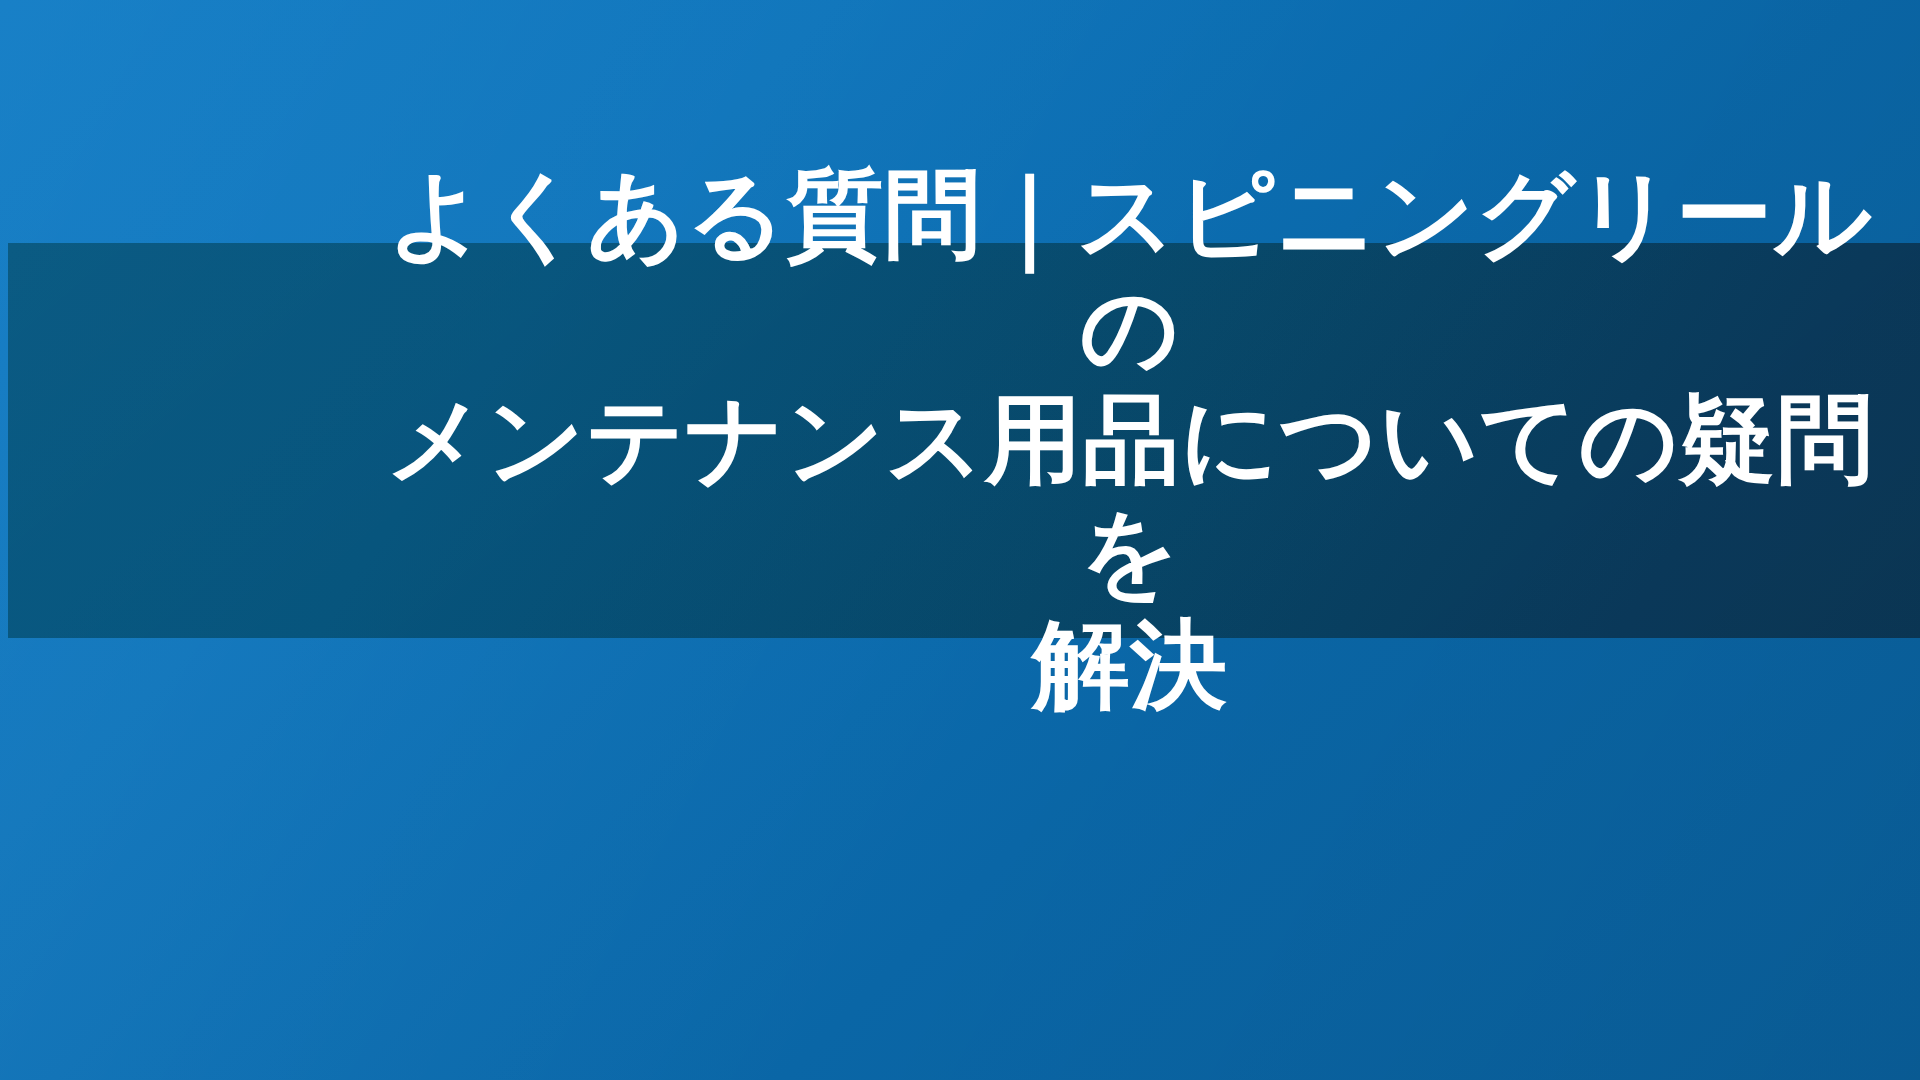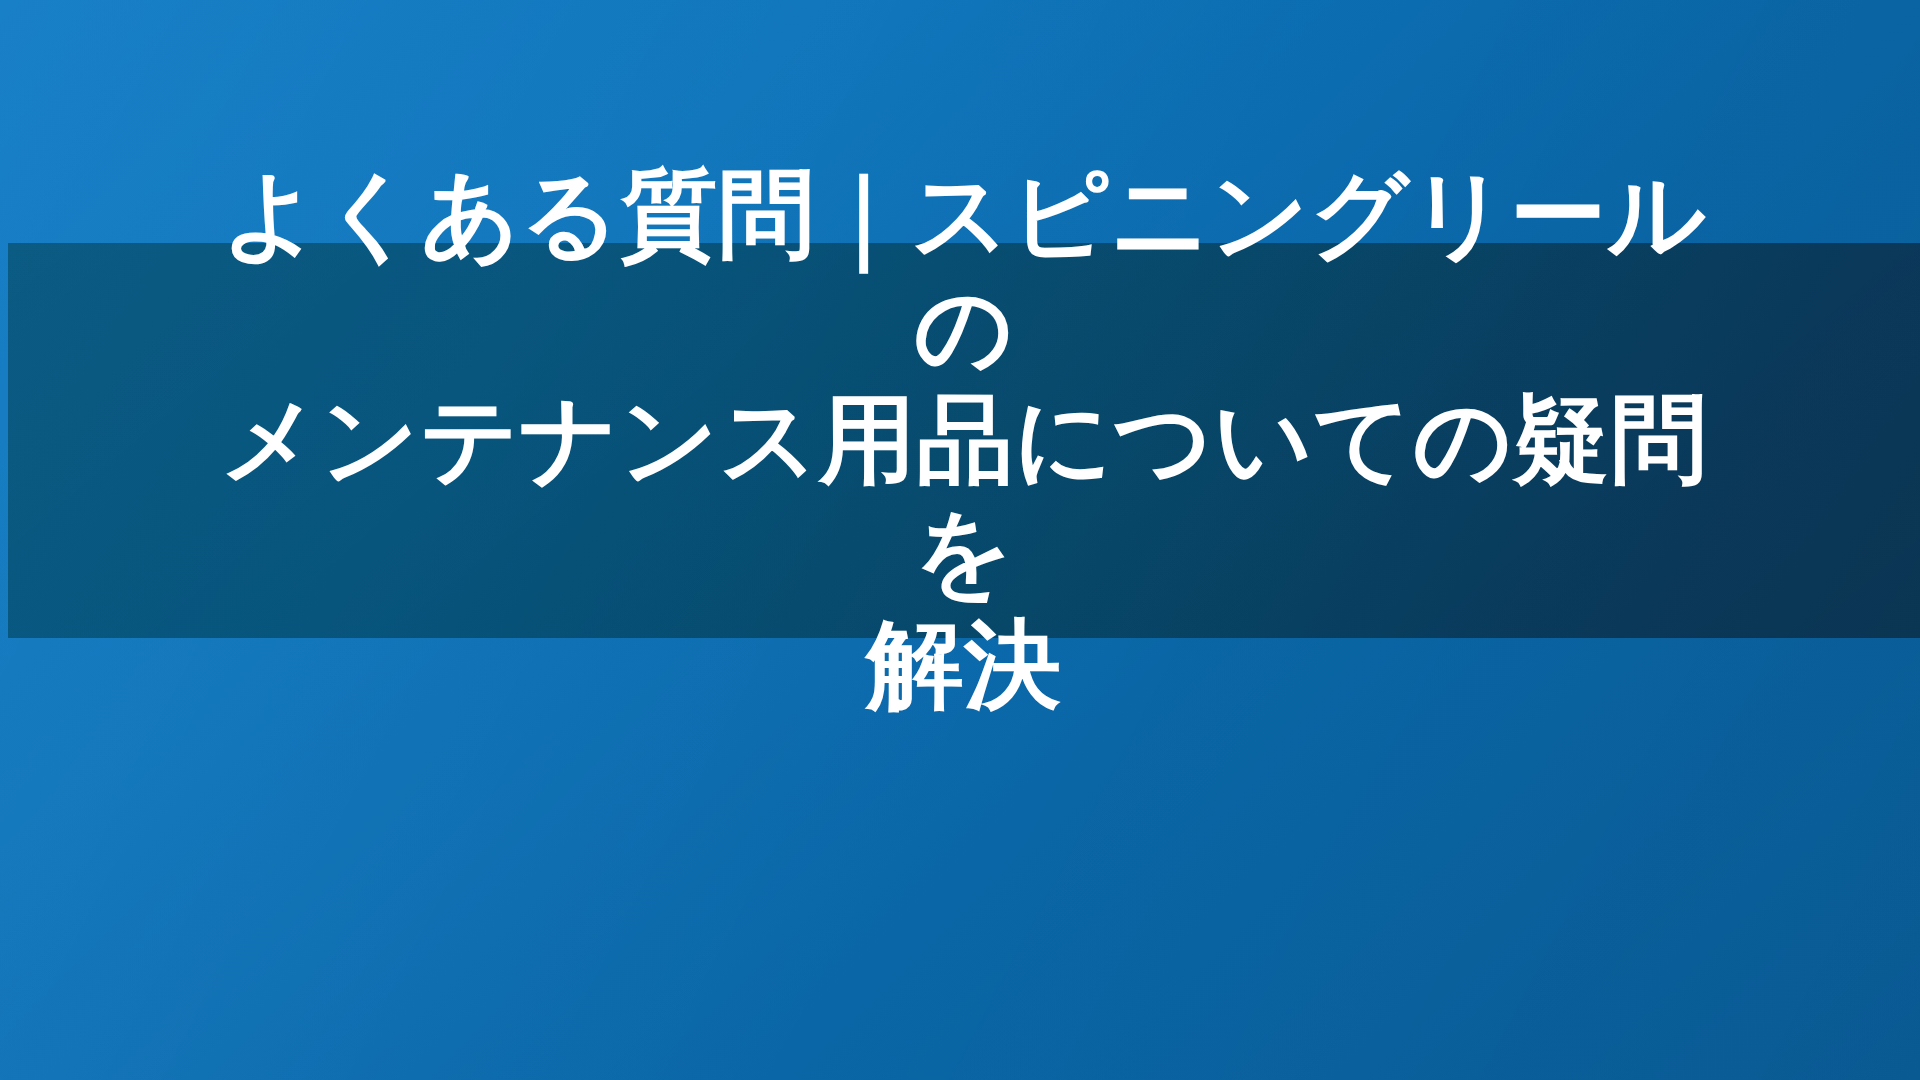--- a/index.html
+++ b/index.html
@@ -34,21 +34,21 @@
 
   
   #title-band {
     position: absolute;
     left: 8px;
     right: 0;
     top: 22.5%;       
     height: 36.6%;    
     display: flex;
     align-items: center;
-    justify-content: center;
+    justify-content: flex-end;
     background: linear-gradient(123deg,
                 #02557f 0%,
                 #03527b 26%,
                 #064769 58%,
                 #0a3a5c 86%,
                 #0b3857 100%);
     box-shadow: inset 0 0 0 0 rgba(0,0,0,0);
   }
 
   #title-band::after {

